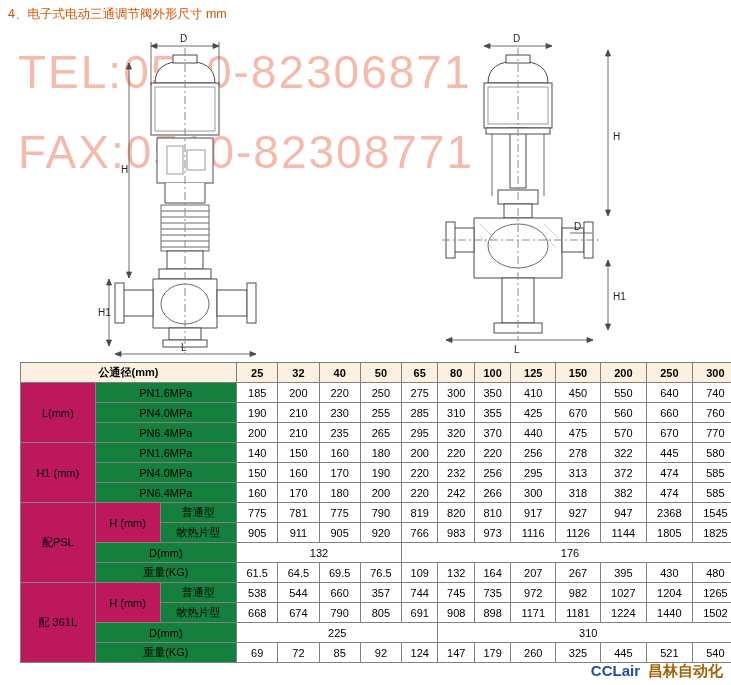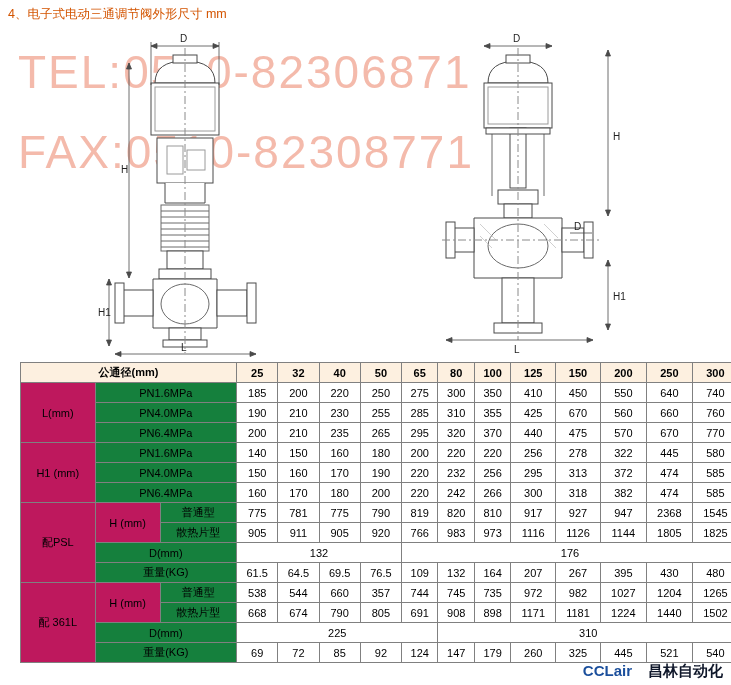--- a/index.html
+++ b/index.html
@@ -94,24 +94,24 @@
     bottom: 4px;
     font-size: 14px;
     white-space: nowrap;
   }
   .footer .cclair {
     color: #1b4f9c;
     font-weight: bold;
     font-size: 15px;
   }
   .footer .cn {
-    color: #0f172a;
+    color: #a16207;
     font-weight: bold;
     font-size: 15px;
-    margin-left: 16px;
+    margin-left: 8px;
   }
   svg text {
     font-family: "Liberation Sans", sans-serif;
   }
 </style>
 </head>
 <body>
 
 <div class="page">
 

